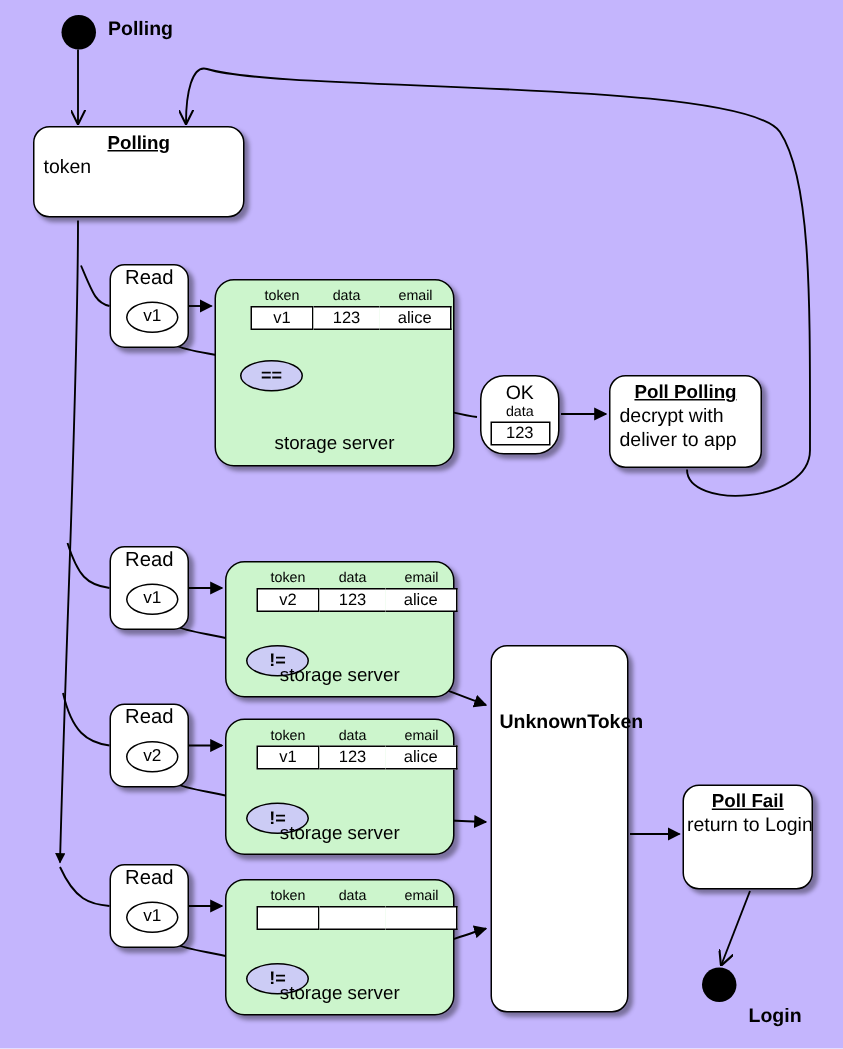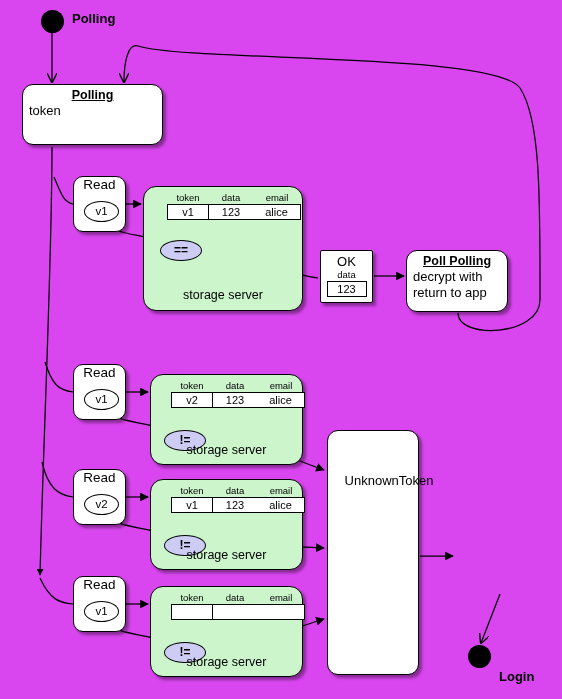--- a/index.html
+++ b/index.html
@@ -4,21 +4,21 @@
 <style>
   html,body{margin:0;padding:0;background:#ffffff;}
   body{
     font-family:"Liberation Sans", sans-serif;
     -webkit-font-smoothing:antialiased;
   }
   #stage{
     position:relative;
     width:562px;
     height:699px;
-    background:#d946ef;
+    background:#c4b5fd;
     overflow:hidden;
   }
   #edges{position:absolute;left:0;top:0;width:562px;height:699px;}
 
   
   .node{
     position:absolute;
     box-sizing:border-box;
     border:1.6px solid #000;
     border-radius:11px;
@@ -134,41 +134,42 @@
     line-height:19px;
     font-weight:bold;
     text-align:center;
   }
 
   
   .okbox{
     position:absolute;
     box-sizing:border-box;
     border:1.6px solid #000;
-    border-radius:2px;
+    border-radius:16px;
     background:#fff;
     box-shadow:3px 3px 3px rgba(0,0,0,0.38);
   }
   .ok-title{display:block;font-size:13px;line-height:15px;text-align:center;margin-top:3px;}
   .ok-sub{display:block;font-size:9.5px;line-height:11px;text-align:center;}
   .ok-val{
     box-sizing:border-box;
     margin:1px auto 0 auto;
     width:40px;height:16px;
     border:1.3px solid #000;
     background:#fff;
     font-size:11px;line-height:14px;text-align:center;
   }
 
   
   .tall-label{
     position:absolute;
-    left:16px;width:100%;
+    left:5px;width:100%;
     font-size:13px;
     text-align:center;
+    font-weight:bold;
   }
 </style>
 </head>
 <body>
 
 <div id="stage">
 
   <svg id="edges" viewBox="0 0 562 699" xmlns="http://www.w3.org/2000/svg">
     <defs>
       <marker id="ah" viewBox="0 0 10 10" refX="9" refY="5" markerWidth="7" markerHeight="7" orient="auto-start-reverse">
@@ -274,21 +275,21 @@
 
   <div class="okbox" style="left:320px;top:250px;width:53px;height:53px;">
     <span class="ok-title">OK</span>
     <span class="ok-sub">data</span>
     <div class="ok-val">123</div>
   </div>
 
   <div class="node" style="left:406px;top:250px;width:102px;height:62px;">
     <span class="title">Poll Polling</span>
     <span class="body-line">decrypt with</span>
-    <span class="body-line">return to app</span>
+    <span class="body-line">deliver to app</span>
   </div>
 
   <div class="node green" style="left:150px;top:374px;width:153px;height:91px;">
     <div class="tbl" style="left:20px;top:5px;">
       <div class="tcol">
         <span class="thead">token</span>
         <span class="tcell" style="width:42px;">v2</span>
       </div>
       <div class="tcol">
         <span class="thead">data</span>
@@ -338,14 +339,18 @@
       </div>
     </div>
     <span class="op" style="left:13px;top:55px;">!=</span>
     <span class="srv-label" style="top:68px;">storage server</span>
   </div>
 
   <div class="node" style="left:327px;top:430px;width:92px;height:245px;">
     <span class="tall-label" style="top:42px;">UnknownToken</span>
   </div>
 
+  <div class="node" style="left:455px;top:523px;width:87px;height:70px;">
+    <span class="title">Poll Fail</span>
+    <span class="body-line" style="padding-left:2px;">return to Login</span>
+  </div>
 
 </div>
 
 </body></html>

